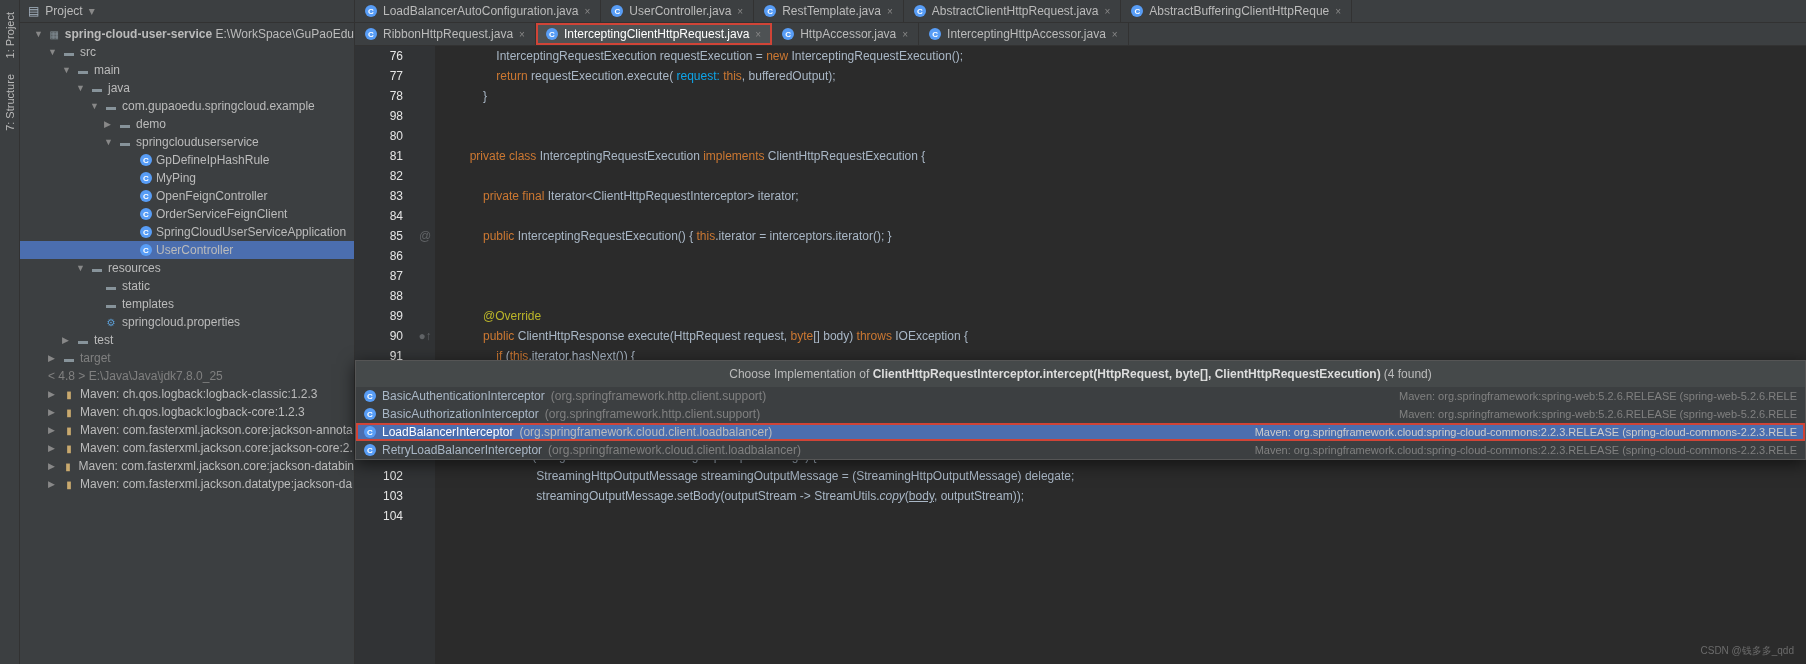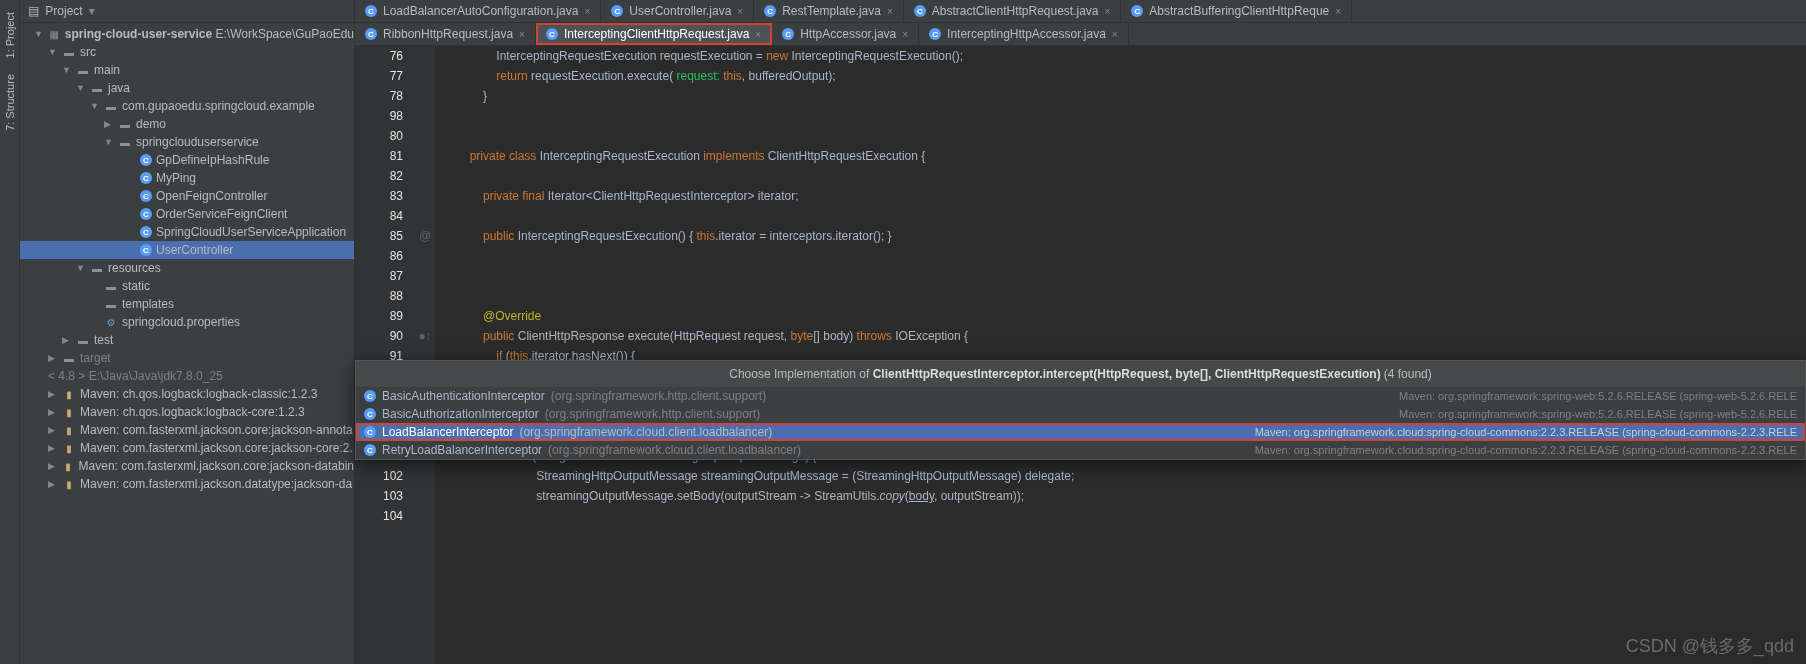--- a/index.html
+++ b/index.html
@@ -29,36 +29,36 @@
 .tab-icon{width:12px;height:12px;background:#589df6;border-radius:50%;display:inline-flex;align-items:center;justify-content:center;color:#fff;font-size:8px;font-weight:bold}
 .tabs-row2{display:flex;background:#3c3f41;border-bottom:1px solid #323232}
 .tabs-row2 .tab.highlighted{outline:2px solid #d04437;outline-offset:-2px}
 .code-wrap{flex:1;display:flex;overflow:hidden;font-family:'Consolas','Courier New',monospace;font-size:13px;line-height:20px}
 .gutter{width:60px;background:#313335;text-align:right;padding-right:12px;color:#e5e5e5;user-select:none}
 .gutter-extra{width:20px;background:#313335;color:#606366;text-align:center}
 .code{flex:1;padding-left:8px;white-space:pre;color:#a9b7c6;position:relative}
 .kw{color:#cc7832}
 .str{color:#6a8759}
 .ann{color:#bbb529}
-.param{color:#22c55e}
+.param{color:#0ea5e9}
 .hl-red-box{border:2px solid #d04437;position:absolute}
 .popup{position:absolute;left:0;right:0;top:360px;background:#3c3f41;border:1px solid #555;box-shadow:0 4px 16px rgba(0,0,0,.6);z-index:100}
 .popup-title{text-align:center;padding:6px;color:#bbb;background:#45494a;font-size:11px}
 .popup-title b{color:#ddd}
 .popup-row{display:flex;padding:2px 8px;align-items:center;gap:6px;cursor:pointer}
 .popup-row.sel{background:#4b6eaf;color:#fff}
 .popup-row .left{flex:0 0 auto;display:flex;align-items:center;gap:6px}
 .popup-row .right{margin-left:auto;color:#808080;font-size:11px}
 .popup-row.sel .right{color:#ccc}
 .popup-row .name{color:#a9b7c6}
 .popup-row.sel .name{color:#fff}
 .popup-row .pkg{color:#808080}
 .popup-row.sel .pkg{color:#bbb}
 .popup-row.highlighted{outline:2px solid #d04437;outline-offset:-2px}
-.watermark{position:absolute;bottom:6px;right:12px;color:#6b6b6b;font-size:18px;z-index:200}
+.watermark{position:absolute;bottom:6px;right:12px;color:#6b6b6b;font-size:10px;z-index:200}
 </style>
 </head>
 <body>
 
 <div class="root">
   <div class="left-toolbar">
     <div class="tab-item">1: Project</div>
     <div class="tab-item">7: Structure</div>
   </div>
 

